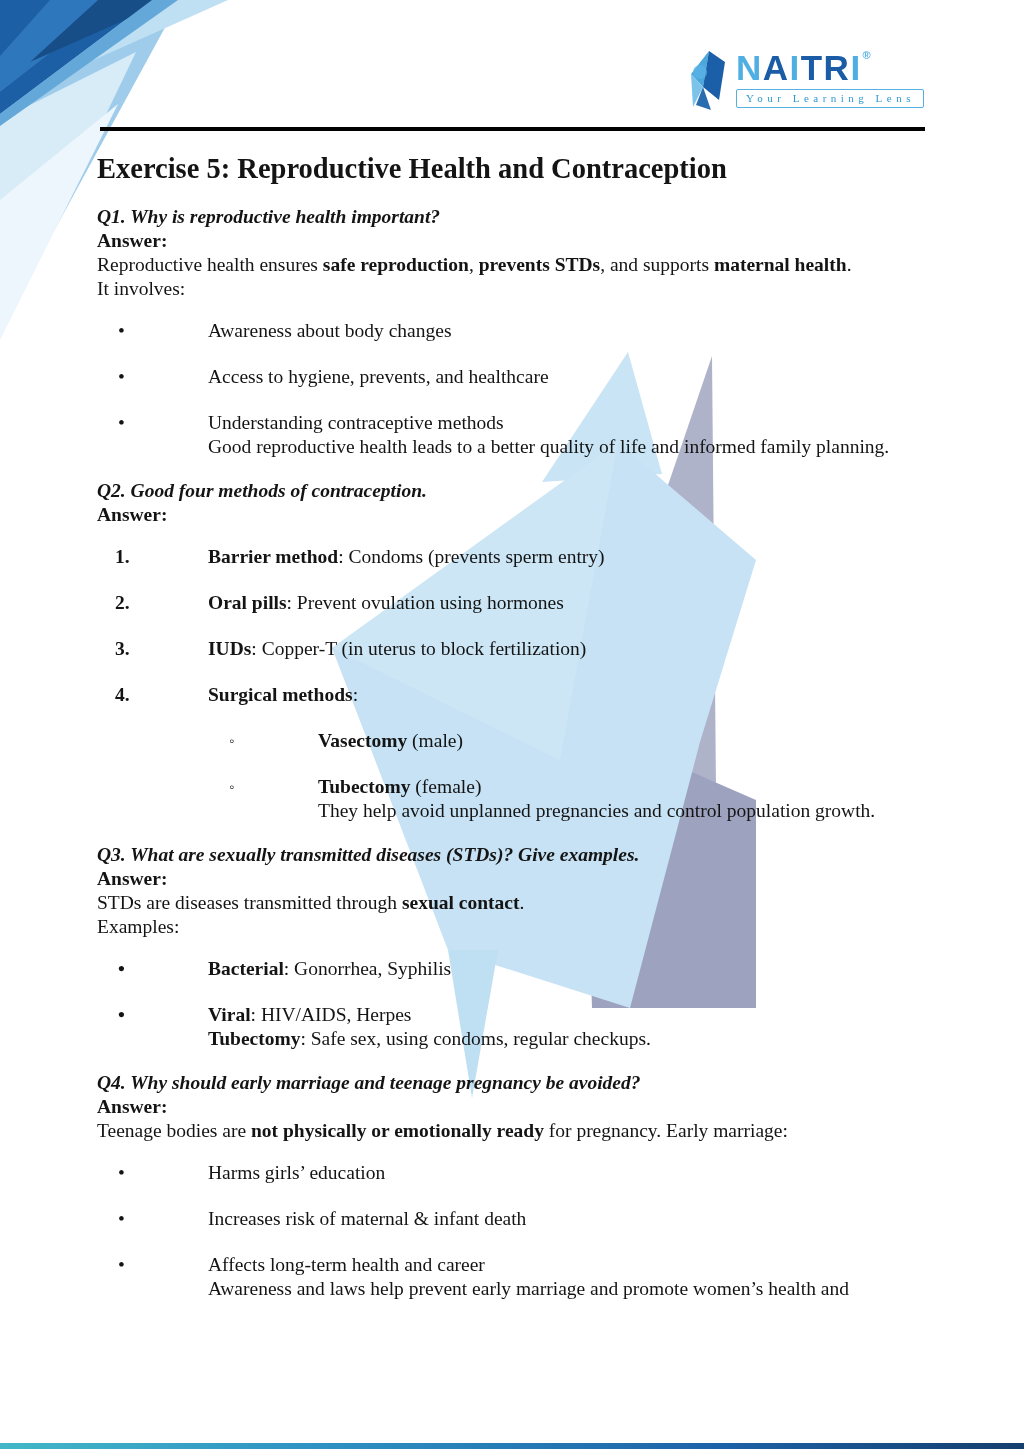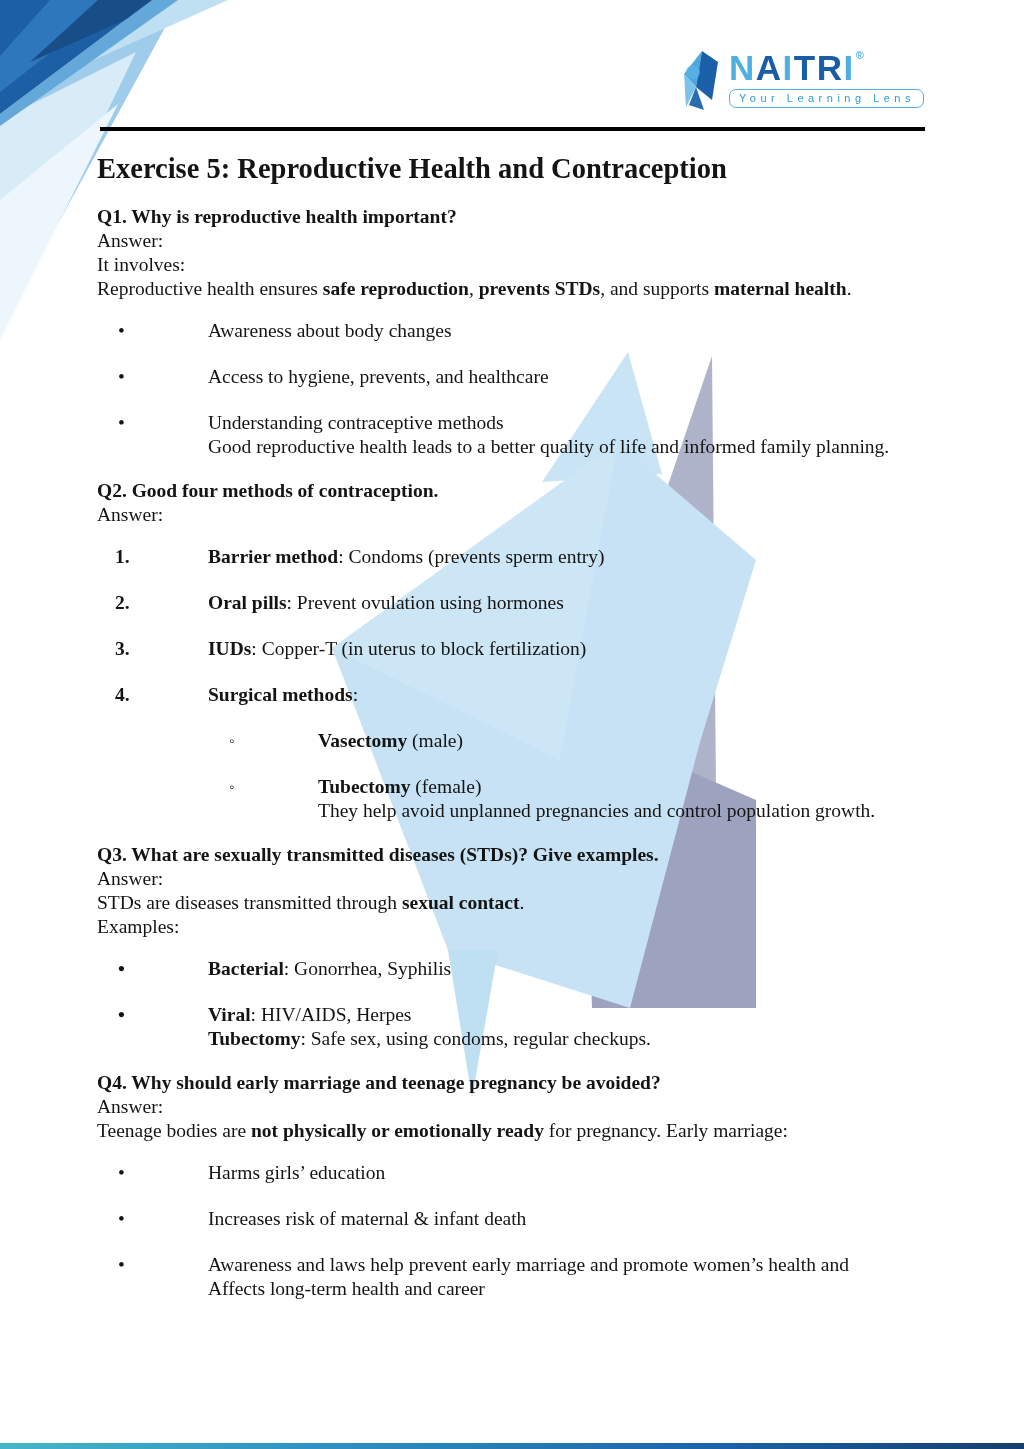--- a/index.html
+++ b/index.html
@@ -11,31 +11,31 @@
   .watermark-svg{position:absolute;left:0;top:0;z-index:0;pointer-events:none;}
 
   
   .logo-block{position:absolute;top:50px;right:100px;z-index:2;display:flex;align-items:flex-start;}
   .logo-icon{width:48px;height:66px;margin-right:6px;}
   .brand-col{display:flex;flex-direction:column;align-items:flex-start;}
   .brand{font-family:"Liberation Sans", sans-serif;font-weight:bold;font-size:35px;line-height:36px;letter-spacing:1.5px;display:flex;}
   .brand .lt{color:#4fafe3;}
   .brand .dk{color:#1a5ca6;}
   .brand .reg{font-size:11px;color:#4fafe3;line-height:10px;margin-left:1px;}
-  .tagline{margin-top:3px;font-family:Liberation Sans, sans-serif;font-size:11px;letter-spacing:4.5px;color:#2f9ad2;border:1.5px solid #54b1e2;border-radius:7px;padding:2px 8px 3px 9px;white-space:nowrap;}
+  .tagline{margin-top:3px;font-family:Liberation Serif, serif;font-size:11px;letter-spacing:4.5px;color:#2f9ad2;border:1.5px solid #54b1e2;border-radius:2px;padding:2px 8px 3px 9px;white-space:nowrap;}
 
   .rule{position:absolute;left:100px;top:127px;width:825px;height:4px;background:#000;z-index:2;}
 
   
   main{position:relative;z-index:1;padding:152px 99px 0 97px;font-size:19.5px;line-height:24px;}
   .doc-title{font-size:28.5px;line-height:33px;font-weight:bold;margin:0;}
   #sections{margin-top:19px;}
   .section{margin-top:20px;}
-  .q-heading{font-weight:bold;}
-  .answer-label{font-weight:normal;}
+  .q-heading{font-weight:bold;font-style:italic;}
+  .answer-label{font-weight:bold;}
   .body-line{}
   .list{margin-top:18px;}
   .list-row{display:flex;margin-bottom:22px;}
   .list-row:last-child{margin-bottom:0;}
   .marker{flex:none;width:63px;padding-left:21px;box-sizing:border-box;}
   .marker.num{padding-left:18px;font-weight:bold;}
   .marker.bold-dot{font-weight:bold;}
   .marker.sub-dot{padding-left:23px;font-size:15px;}
   .item-body{flex:1;margin-left:48px;}
   .sublist{margin-top:22px;}
@@ -93,22 +93,22 @@
   </div>
 
   <div class="rule"></div>
 
   <main>
     <h1 class="doc-title">Exercise 5: Reproductive Health and Contraception</h1>
     <div id="sections">
         <section class="section">
           <div class="q-heading">Q1. Why is reproductive health important?</div>
           <div class="answer-label">Answer:</div>
+          <div class="body-line">Reproductive health ensures <b>safe reproduction</b>, <b>prevents STDs</b>, and supports <b>maternal health</b>.</div>
           <div class="body-line">It involves:</div>
-          <div class="body-line">Reproductive health ensures <b>safe reproduction</b>, <b>prevents STDs</b>, and supports <b>maternal health</b>.</div>
           <div class="list">
             <div class="list-row">
               <span class="marker">•</span>
               <div class="item-body">
                 <div class="body-line">Awareness about body changes</div>
               </div>
             </div>
             <div class="list-row">
               <span class="marker">•</span>
               <div class="item-body">
@@ -203,22 +203,22 @@
             </div>
             <div class="list-row">
               <span class="marker">•</span>
               <div class="item-body">
                 <div class="body-line">Increases risk of maternal &amp; infant death</div>
               </div>
             </div>
             <div class="list-row">
               <span class="marker">•</span>
               <div class="item-body">
+                <div class="body-line">Affects long-term health and career</div>
                 <div class="body-line">Awareness and laws help prevent early marriage and promote women’s health and</div>
-                <div class="body-line">Affects long-term health and career</div>
               </div>
             </div>
           </div>
         </section>
       </div>
   </main>
 
   <div class="bottom-bar"></div>
 </div>
 

